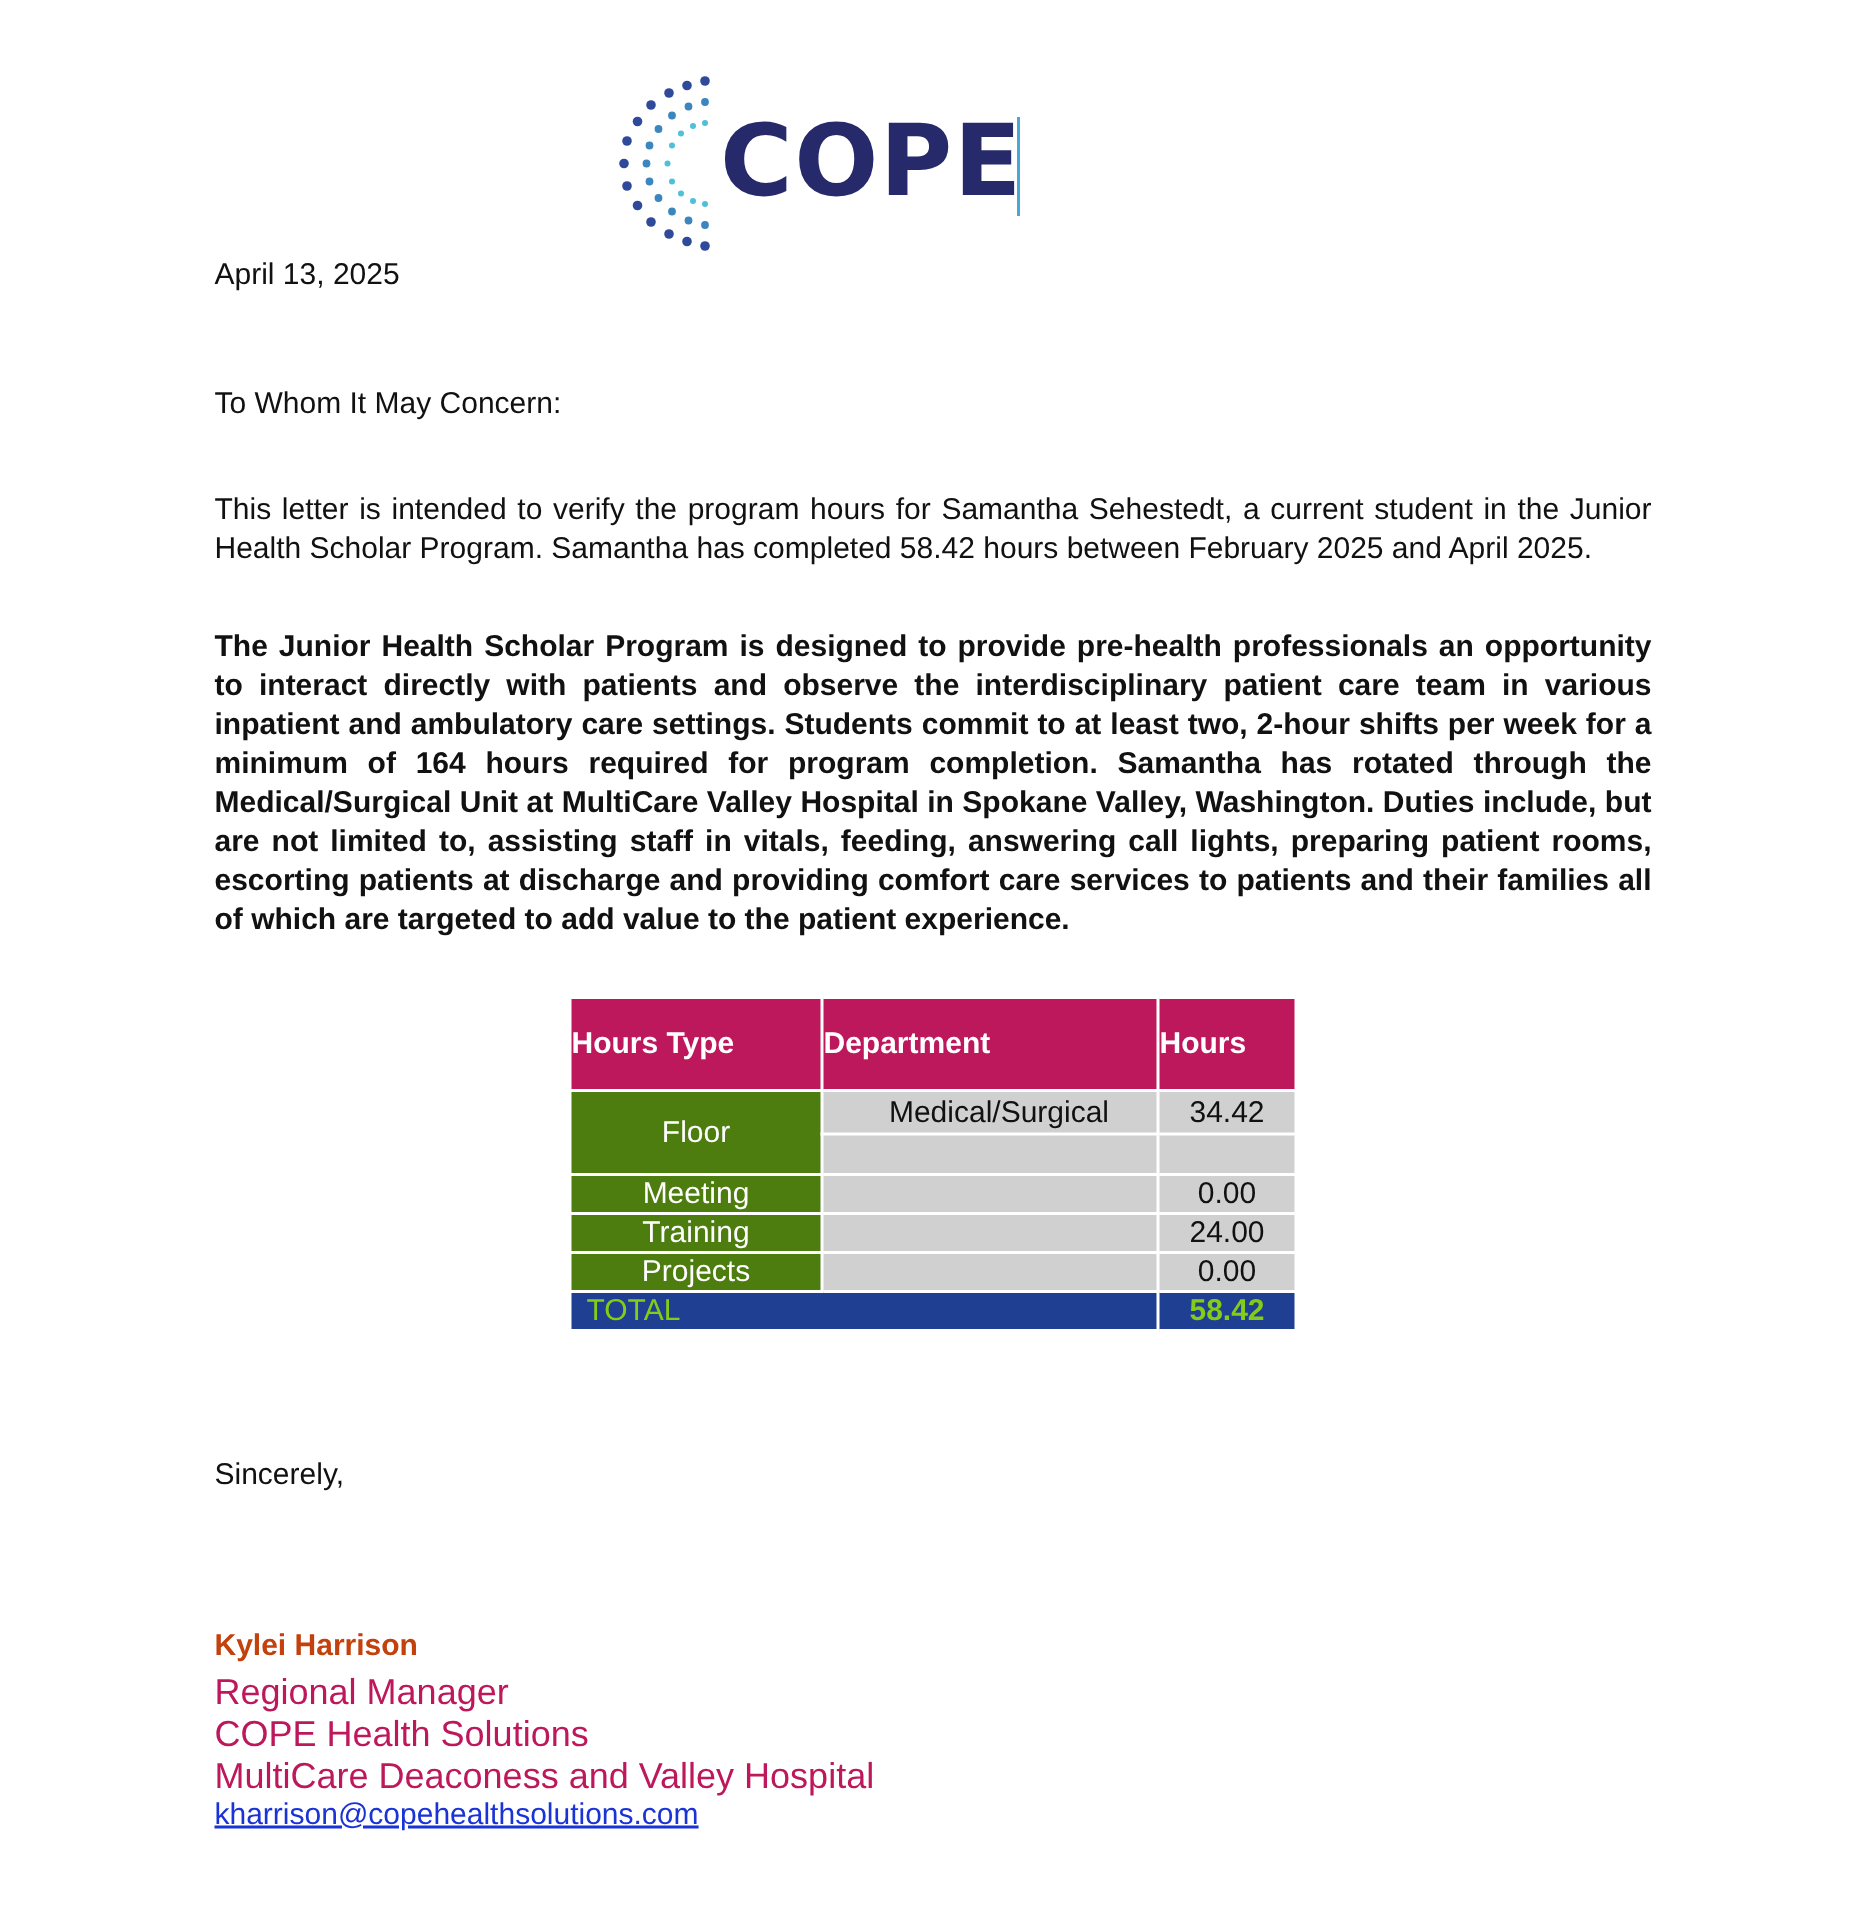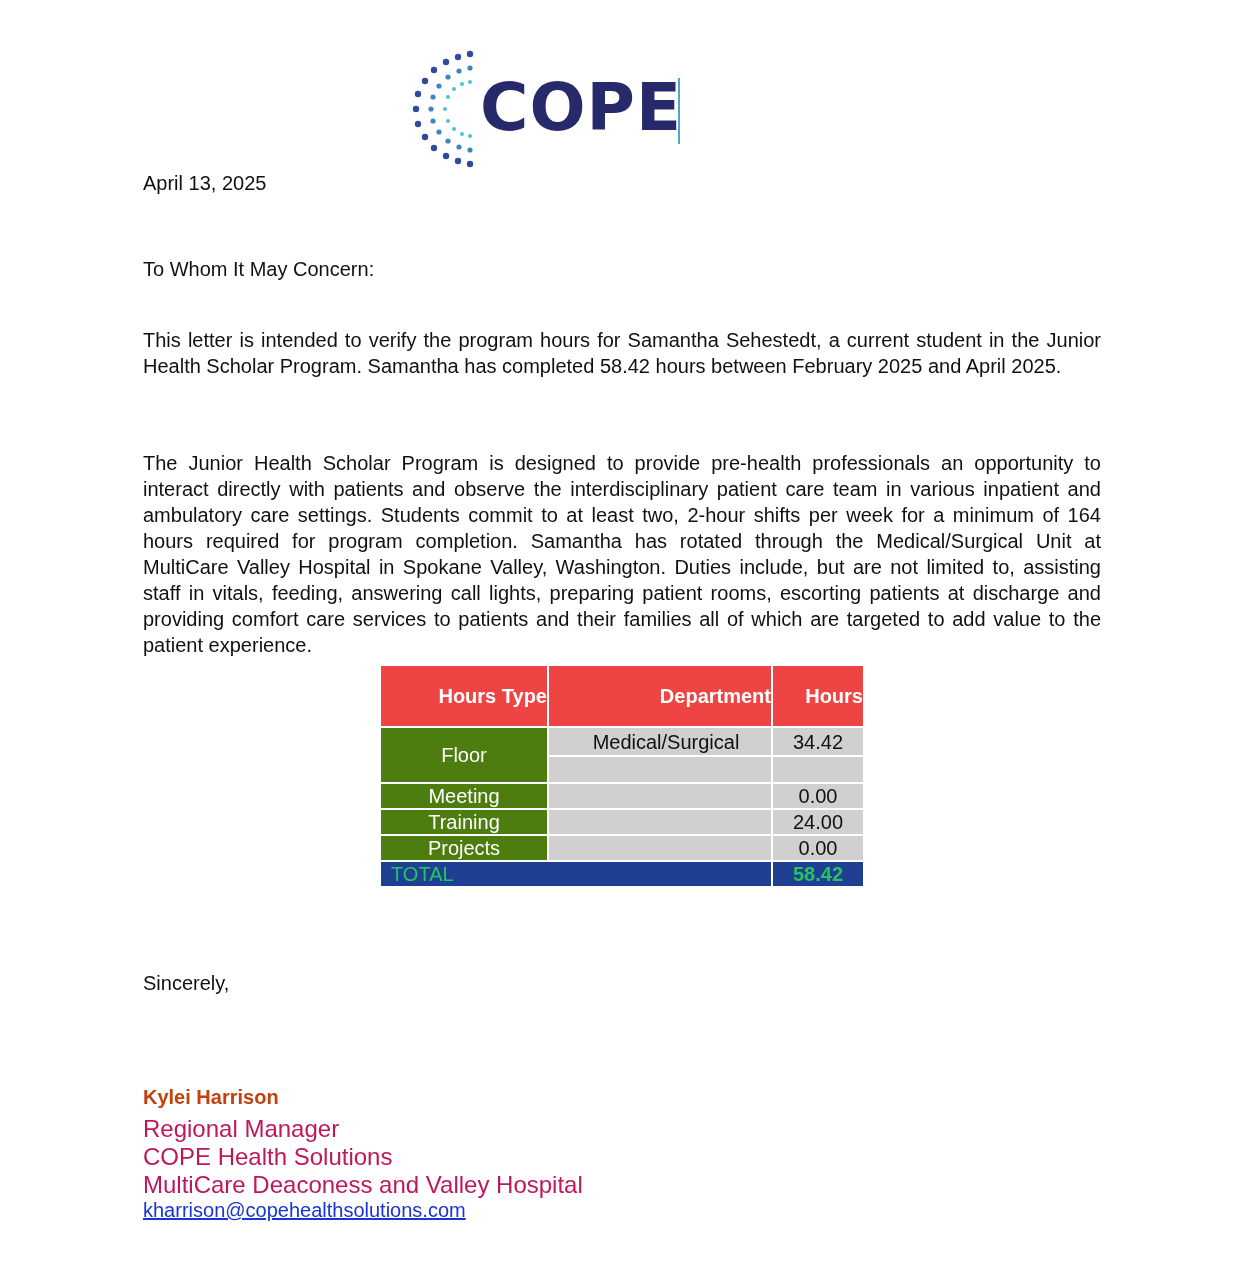--- a/index.html
+++ b/index.html
@@ -12,32 +12,32 @@
                color: #262a6b; letter-spacing: 1px; line-height: 76px; font-family: "DejaVu Sans", sans-serif; }
   .logo-bar { position: absolute; left: 270px; top: 30px; width: 2px; height: 66px; background: #4aa8d6; }
   .logo-sub { position: absolute; left: 280px; top: 36px; font-size: 21px; letter-spacing: 2.5px;
               color: #262a6b; line-height: 25px; font-family: "DejaVu Sans", sans-serif; }
 
   .text { position: absolute; left: 143px; font-size: 20px; line-height: 26px; }
   .date { top: 170px; }
   .salutation { top: 256px; }
   .para { width: 958px; text-align: justify; }
   .para1 { top: 327px; }
-  .para2 { top: 450px; }
+  .para2 { top: 418px; font-weight: bold; }
 
   table.hours { position: absolute; left: 379px; top: 664px; border-collapse: collapse;
                 font-size: 20px; }
   table.hours td, table.hours th { border: 2px solid #ffffff; padding: 0; }
-  .th { background: #ef4444; color: #ffffff; font-weight: bold; height: 60px; text-align: right; }
+  .th { background: #be185d; color: #ffffff; font-weight: bold; height: 60px; text-align: left; }
   .type { background: #4d7c0f; color: #ffffff; text-align: center; }
   .cell { background: #d0d0d0; color: #111; }
   .dept { text-align: center; padding-left: 12px !important; }
   .num { text-align: center; }
   .r { height: 24px; line-height: 24px; }
-  .total { background: #1f3f93; color: #22c55e; height: 24px; line-height: 24px; }
+  .total { background: #1f3f93; color: #84cc16; height: 24px; line-height: 24px; }
   .total-label { text-align: left; padding-left: 10px !important; }
   .total-val { text-align: center; font-weight: bold; }
 
   .closing { top: 970px; }
   .sig-name { position: absolute; left: 143px; top: 1086px; font-size: 20px; font-weight: bold; color: #c2410c; }
   .sig-line { position: absolute; left: 143px; font-size: 24px; color: #be185d; }
   .sig-title { top: 1115px; }
   .sig-org { top: 1143px; }
   .sig-hosp { top: 1171px; }
   .sig-email { position: absolute; left: 143px; top: 1199px; font-size: 20px; color: #1a33d6; text-decoration: underline; }

